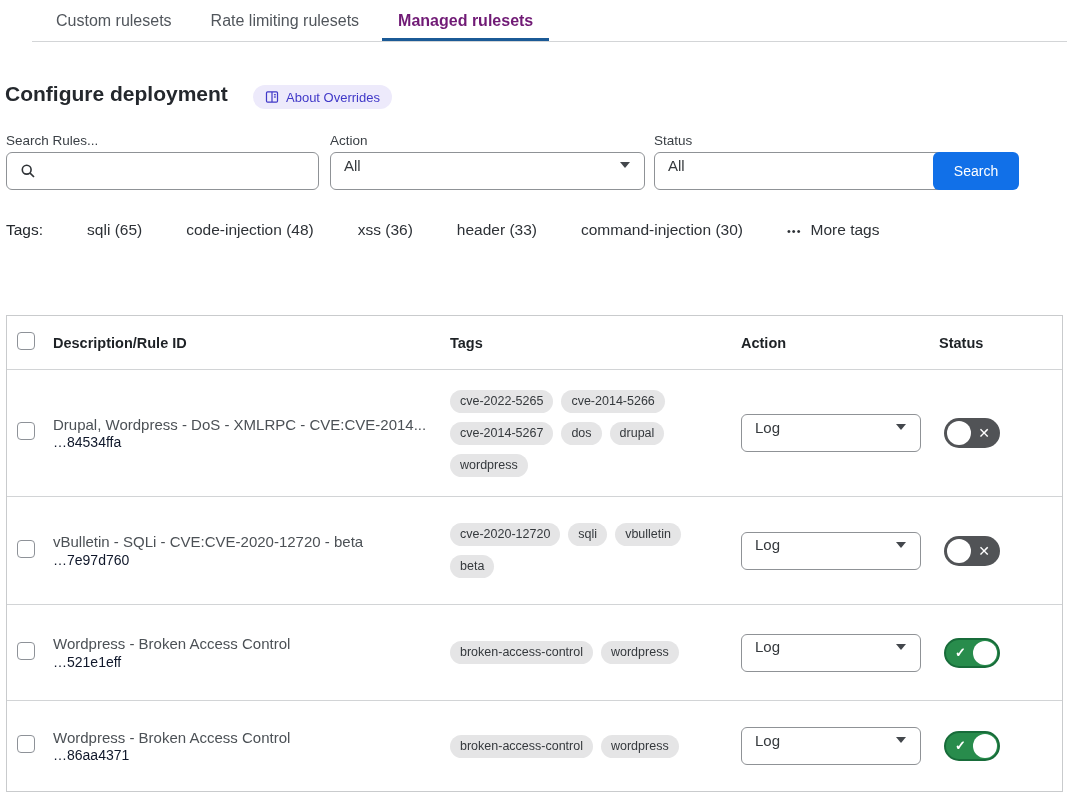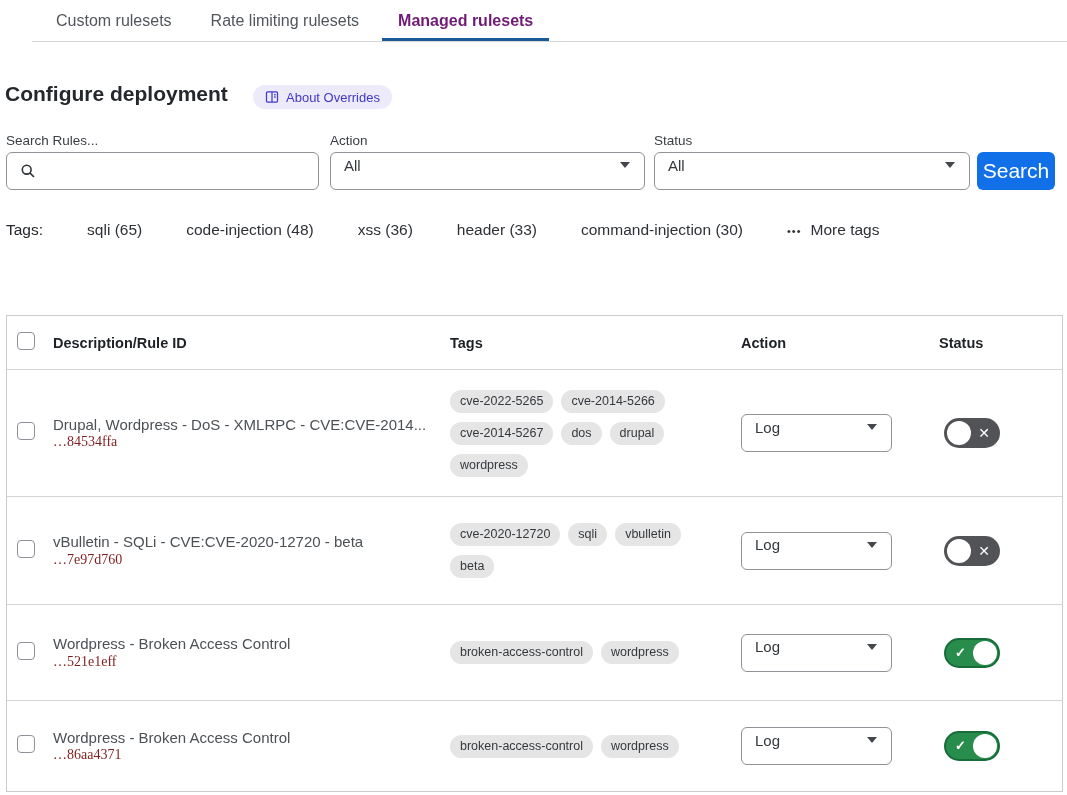--- a/index.html
+++ b/index.html
@@ -32,22 +32,22 @@
                      font-family:"Liberation Sans", sans-serif; background:transparent; }
 
   .select { border:1px solid #8f9296; border-radius:6px; background:#fff;
             display:flex; align-items:center; justify-content:space-between;
             padding:0 14px 12px 13px; font-size:15px; color:#35393d; cursor:pointer; }
   .sel-action { position:absolute; left:330px; top:152px; width:315px; height:38px; }
   .sel-status { position:absolute; left:654px; top:152px; width:316px; height:38px; }
   .caret { width:0; height:0; border-left:5.5px solid transparent;
            border-right:5.5px solid transparent; border-top:6.5px solid #43474c; }
 
-  .search-btn { position:absolute; left:977px; top:152px; width:78px; height:38px;
-                background:#1170e8; color:#fff; font-size:21px; border:none;
+  .search-btn { position:absolute; left:933px; top:152px; width:86px; height:38px;
+                background:#1170e8; color:#fff; font-size:14px; border:none;
                 border-radius:6px; cursor:pointer; font-family:"Liberation Sans", sans-serif; }
 
   
   .tagsbar { position:absolute; left:6px; top:221px; display:flex; align-items:flex-start;
              gap:44px; font-size:15.5px; color:#2d3136; white-space:nowrap; }
   .tagsbar .tlabel { color:#24282d; }
   .tagsbar .tlink { cursor:pointer; }
   .more-tags { display:flex; align-items:center; gap:9px; cursor:pointer; }
   .more-dots { font-size:11px; letter-spacing:1px; color:#2d3136; line-height:1; padding-top:2px; }
 
@@ -57,28 +57,28 @@
   .trow { display:grid; grid-template-columns:46px 397px 291px 198px 1fr; align-items:center; }
   .trow + .trow { border-top:1px solid #d2d4d6; }
   .thead { height:53px; font-size:14.5px; font-weight:700; color:#1e2226; }
   .r1 { height:127px; } .r2 { height:108px; } .r3 { height:96px; } .r4 { height:91px; }
 
   .cb { appearance:none; -webkit-appearance:none; width:18px; height:18px; margin-left:10px;
         border:1.5px solid #8e9298; border-radius:4px; background:#fff; cursor:pointer; }
 
   .desc-cell { padding-right:16px; }
   .desc-line { font-size:15px; color:#4c5156; line-height:1.25; }
-  .ruleid { font-family:Liberation Serif, serif;
-            font-size:14px; color:#7f1d1d; }
+  .ruleid { font-family:Liberation Sans, sans-serif;
+            font-size:14px; color:#0f172a; }
 
   .tags-wrap { display:flex; flex-wrap:wrap; gap:9px 8px; max-width:262px; align-items:center; }
   .pill { background:#e5e5e6; color:#35393d; font-size:12.5px; padding:4px 10px;
           border-radius:12px; line-height:1.2; white-space:nowrap; }
 
-  .row-select { width:151px; height:38px; }
+  .row-select { width:180px; height:38px; }
 
   .toggle { position:relative; width:56px; height:30px; border-radius:15px;
             margin-left:5px; cursor:pointer; }
   .toggle .knob { position:absolute; width:24px; height:24px; border-radius:50%; background:#fff; }
   .toggle.off { background:#515356; }
   .toggle.off .knob { left:3px; top:3px; }
   .toggle.off .t-cross { position:absolute; right:10px; top:50%; transform:translateY(-50%);
                          color:#fff; font-size:14px; line-height:1; }
   .toggle.on { background:#288c4c; border:2px solid #186c3a; }
   .toggle.on .knob { right:1px; top:1px; width:24px; height:24px; }

